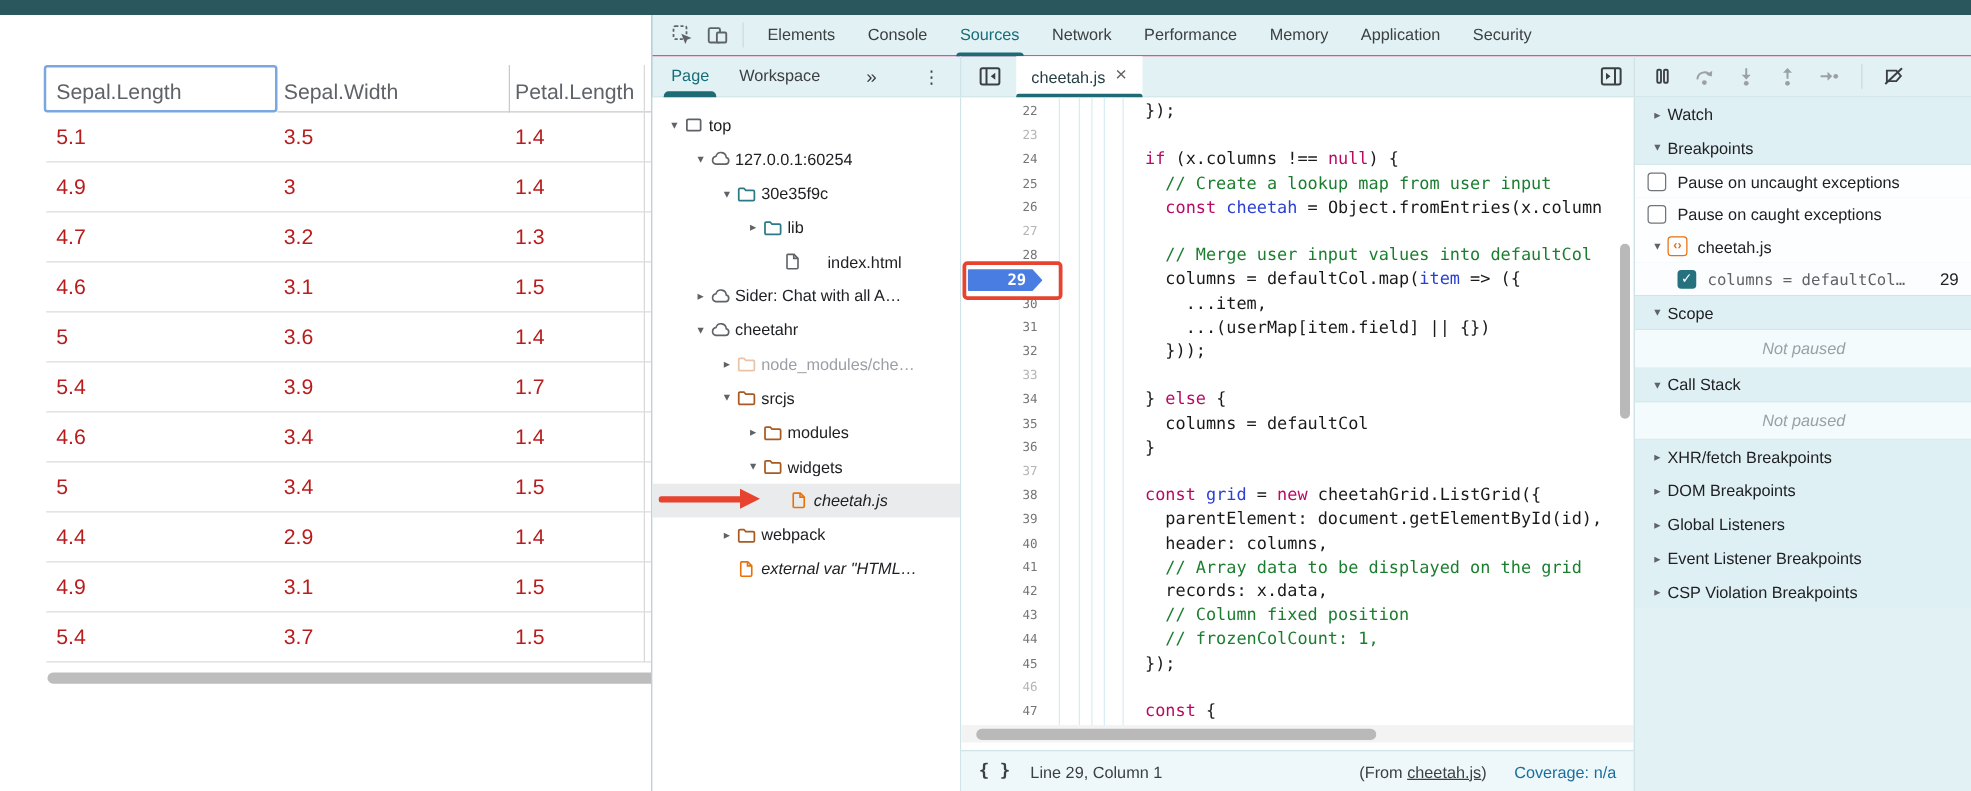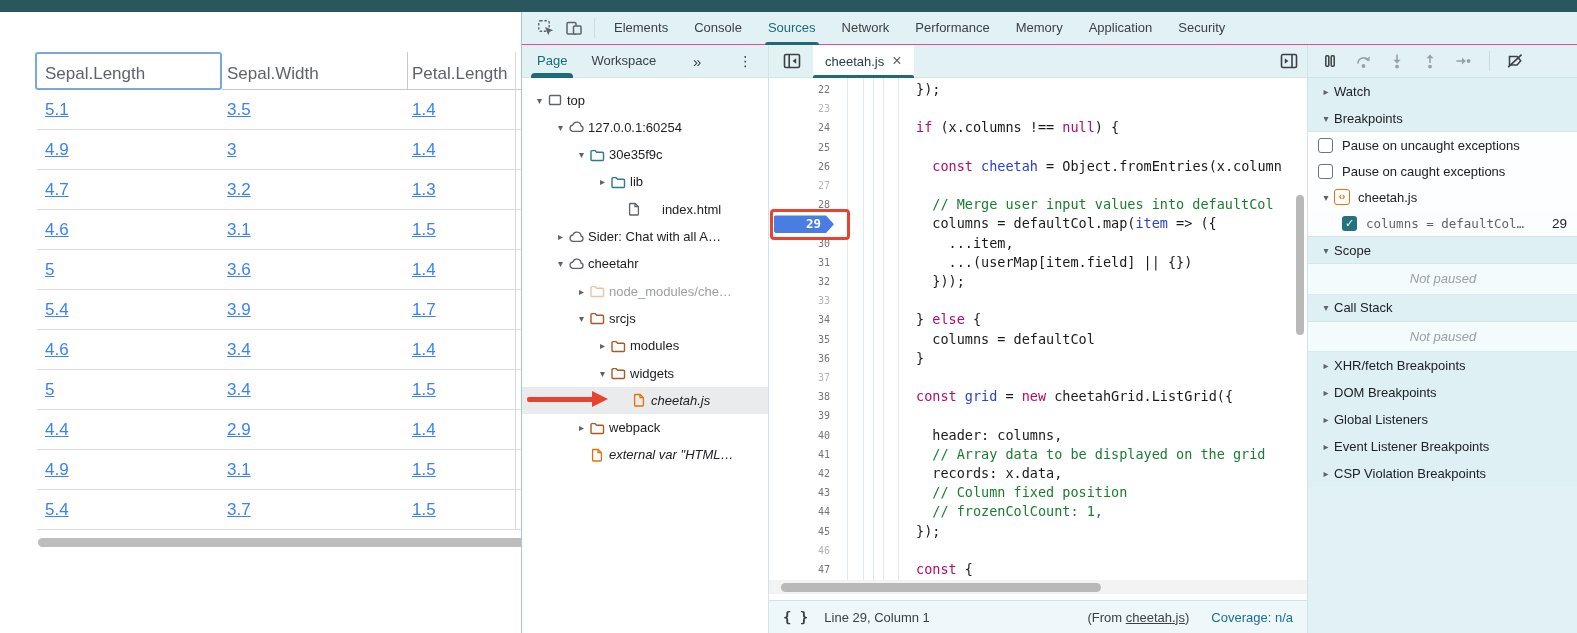--- a/index.html
+++ b/index.html
@@ -11,21 +11,21 @@
   .topbar { position:absolute; left:0; top:0; width:1577px; height:12px; background:#2a565e; }
 
   
   .page { position:absolute; left:0; top:12px; width:521px; height:621px; background:#fff; overflow:hidden; }
   .hdr-label { position:absolute; top:52px; height:26px; font-size:17px; color:#5f6368; white-space:nowrap; }
   .hdr-box { position:absolute; left:35px; top:40px; width:187px; height:38px; border:2px solid #7ba7e0; border-radius:3px; background:#fff; }
   .hdr-underline { position:absolute; left:222px; top:77px; width:299px; height:1px; background:#c9c9c9; }
   .hdr-vline { position:absolute; top:40px; width:1px; height:38px; background:#c9c9c9; }
   .tbl-right-border { position:absolute; left:515px; top:40px; width:1px; height:478px; background:#d9d9d9; }
   .grid-row { position:absolute; left:37px; width:484px; height:40px; border-bottom:1px solid #dcdcdc; }
-  .grid-cell { position:absolute; top:10px; font-size:17px; color:#3b82f6; white-space:nowrap;text-decoration:underline; }
+  .grid-cell { position:absolute; top:10px; font-size:17px; color:#b91c1c; white-space:nowrap; }
   .page-hscroll { position:absolute; left:38px; top:526px; width:483px; height:9px; background:#bdbdbd; border-radius:5px 0 0 5px; }
 
   
   .devtools { position:absolute; left:521px; top:12px; width:1056px; height:621px; background:#e2f1f4; border-left:1px solid #a5c9d1; }
   .dt-sep { width:1px; height:20px; background:#c6dde3; flex:0 0 auto; }
 
   
   .dt-tabbar { position:absolute; left:0; top:0; width:1193px; height:33px; border-bottom:1px solid #ec4899; display:flex; align-items:center; padding:0 8px 0 10px; }
   .dt-tabbar .toolbtn { flex:0 0 auto; display:flex; align-items:center; justify-content:center; width:28px; height:26px; color:#5f6368; }
   .main-tab { flex:0 0 auto; position:relative; height:33px; line-height:32px; padding:0 13px; font-size:13px; color:#3c4043; white-space:nowrap; }
@@ -433,20 +433,21 @@
         <div class="code-line" style="top: 21.2px;">
           <span class="ln dim">23</span>
           <span class="code-text"></span>
         </div>
         <div class="code-line" style="top: 40.4px;">
           <span class="ln">24</span>
           <span class="code-text"><span class="tk-k">if</span><span class="tk-p"> (x.columns !== </span><span class="tk-k">null</span><span class="tk-p">) {</span></span>
         </div>
         <div class="code-line" style="top: 59.6px;">
           <span class="ln">25</span>
+          <span class="code-text"><span class="tk-c">  // Create a lookup map from user input</span></span>
         </div>
         <div class="code-line" style="top: 78.8px;">
           <span class="ln">26</span>
           <span class="code-text"><span class="tk-p">  </span><span class="tk-k">const</span><span class="tk-p"> </span><span class="tk-v">cheetah</span><span class="tk-p"> = Object.fromEntries(x.column</span></span>
         </div>
         <div class="code-line" style="top: 98px;">
           <span class="ln dim">27</span>
           <span class="code-text"></span>
         </div>
         <div class="code-line" style="top: 117.2px;">
@@ -488,20 +489,21 @@
         <div class="code-line" style="top: 290px;">
           <span class="ln dim">37</span>
           <span class="code-text"></span>
         </div>
         <div class="code-line" style="top: 309.2px;">
           <span class="ln">38</span>
           <span class="code-text"><span class="tk-k">const</span><span class="tk-p"> </span><span class="tk-v">grid</span><span class="tk-p"> = </span><span class="tk-k">new</span><span class="tk-p"> cheetahGrid.ListGrid({</span></span>
         </div>
         <div class="code-line" style="top: 328.4px;">
           <span class="ln">39</span>
+          <span class="code-text"><span class="tk-p">  parentElement: document.getElementById(id),</span></span>
         </div>
         <div class="code-line" style="top: 347.6px;">
           <span class="ln">40</span>
           <span class="code-text"><span class="tk-p">  header: columns,</span></span>
         </div>
         <div class="code-line" style="top: 366.8px;">
           <span class="ln">41</span>
           <span class="code-text"><span class="tk-c">  // Array data to be displayed on the grid</span></span>
         </div>
         <div class="code-line" style="top: 386px;">

